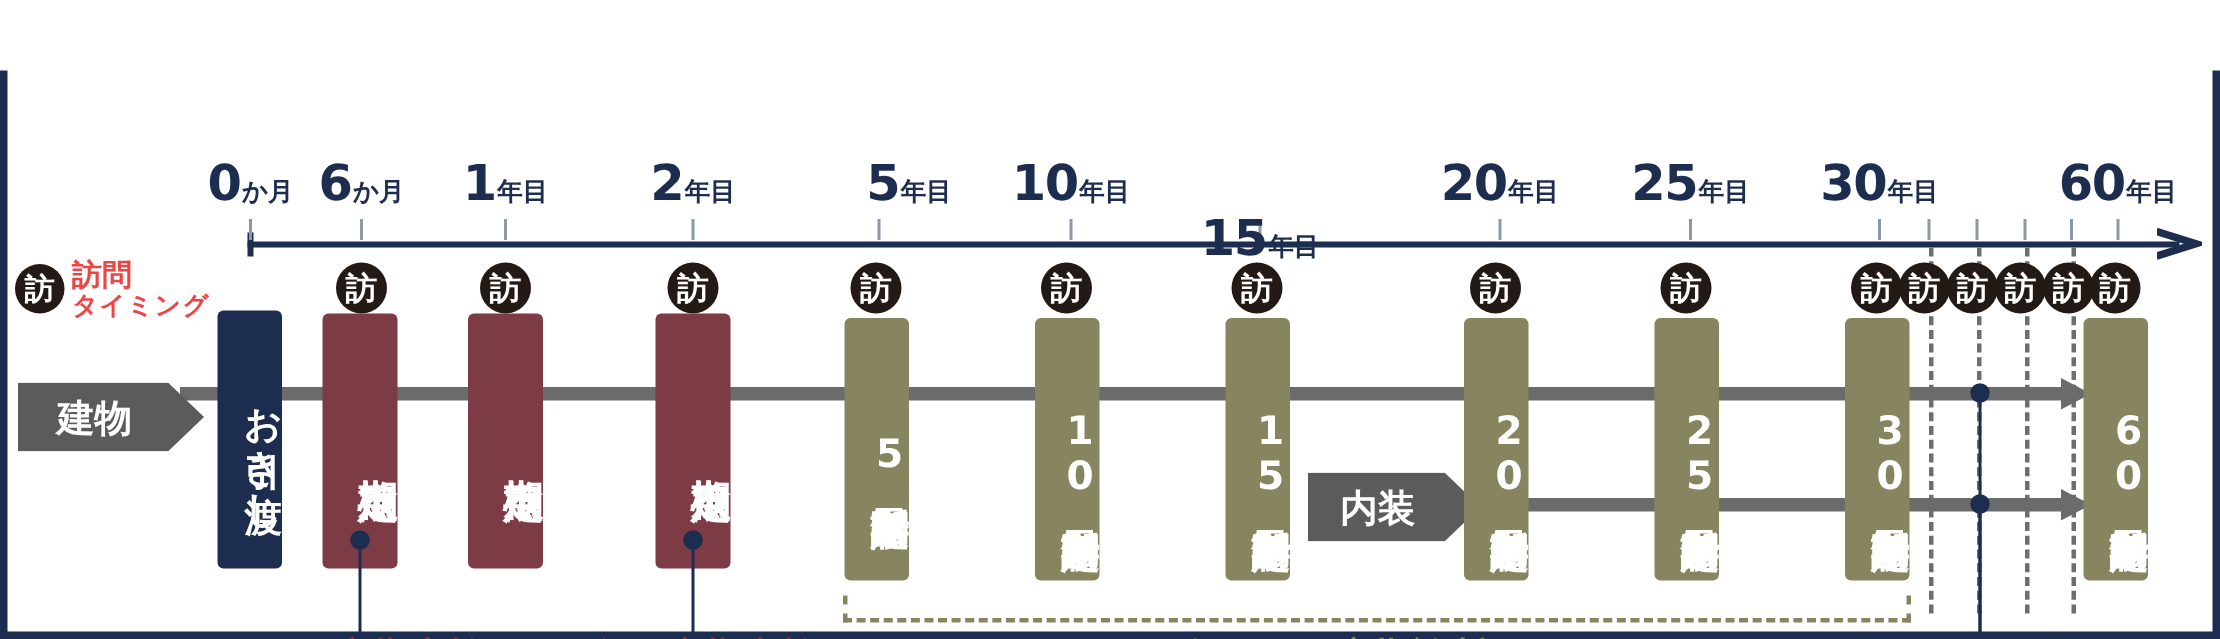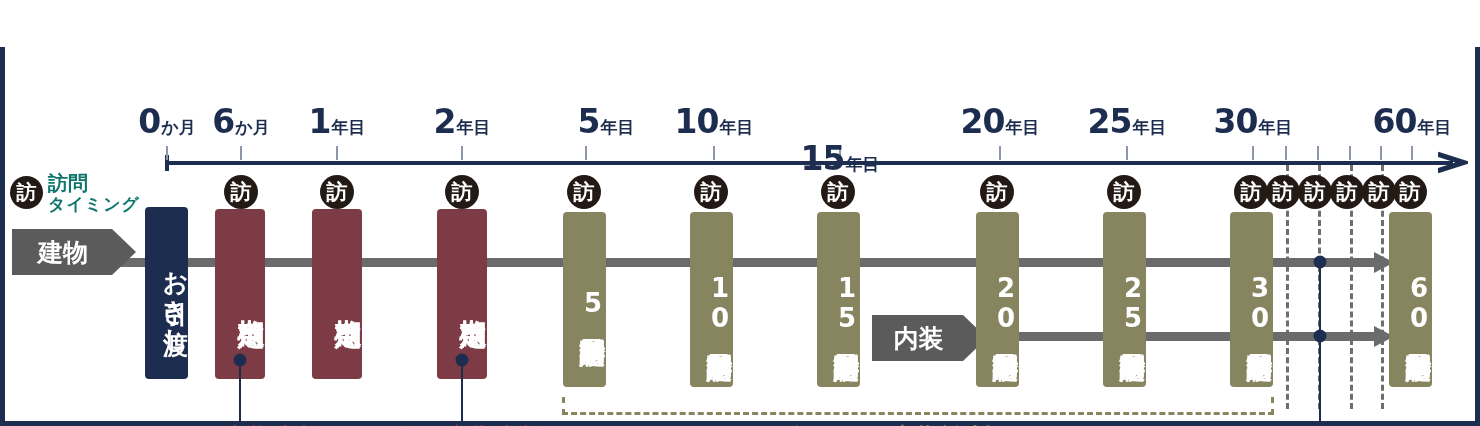--- a/index.html
+++ b/index.html
@@ -92,21 +92,21 @@
     font-size: 21px; font-weight: bold; line-height: 1;
   }
 
   
   .legend { position: absolute; left: 10px; top: 126px; display: flex; align-items: center; }
   .legend-badge {
     width: 33px; height: 33px; border-radius: 50%; background: #231a16;
     color: #fff; display: flex; align-items: center; justify-content: center;
     font-size: 20px; font-weight: bold; flex: 0 0 auto;
   }
-  .legend-text { margin-left: 5px; color: #0f766e; font-weight: bold; line-height: 1.08; }
+  .legend-text { margin-left: 5px; color: #ef4444; font-weight: bold; line-height: 1.08; }
   .legend-text .l1 { font-size: 20px; display: block; }
   .legend-text .l2 { font-size: 17px; display: block; letter-spacing: 1px; }
 
   
   .dot {
     position: absolute; width: 13px; height: 13px; border-radius: 50%;
     background: #1d2d4f; transform: translate(-50%, -50%);
   }
   .leader {
     position: absolute; width: 2px; background: #1d2d4f; transform: translateX(-50%);
@@ -201,21 +201,21 @@
         <div class="track-arrow" style="left: 1374px; top: 202px;"><svg width="22" height="27" viewBox="0 0 22 27">
             <path d="M0 3 L20 13.5 L0 24 Z" fill="#6b6b6b"></path>
           </svg></div>
         <div class="track" style="left: 980px; top: 285px; width: 258px;"></div>
         <div class="track" style="left: 1264px; top: 285px; width: 112px;"></div>
         <div class="track-arrow" style="left: 1374px; top: 276px;"><svg width="22" height="27" viewBox="0 0 22 27">
             <path d="M0 3 L20 13.5 L0 24 Z" fill="#6b6b6b"></path>
           </svg></div>
       </div>
     <div id="cats-layer">
-        <div class="cat-tag" style="left: 12px; top: 182px; width: 124px;">建物</div>
+        <div class="cat-tag" style="left: 12px; top: 208px; width: 124px;">建物</div>
         <div class="cat-tag" style="left: 872px; top: 268px; width: 115px; text-align: center;">内装</div>
       </div>
     <div id="cols-layer">
         <div class="col navy" style="left: 145px; top: 160px; width: 43px; height: 172px;">お引き渡し</div>
         <div class="col red" style="left: 215px; top: 162px; width: 50px; height: 170px;">定期点検</div>
         <div class="col red" style="left: 312px; top: 162px; width: 50px; height: 170px;">定期点検</div>
         <div class="col red" style="left: 437px; top: 162px; width: 50px; height: 170px;">定期点検</div>
         <div class="col olive" style="left: 563px; top: 165px; width: 43px; height: 175px;">5年目定期診断</div>
         <div class="col olive" style="left: 690px; top: 165px; width: 43px; height: 175px;">10年目定期診断</div>
         <div class="col olive" style="left: 817px; top: 165px; width: 43px; height: 175px;">15年目定期診断</div>

